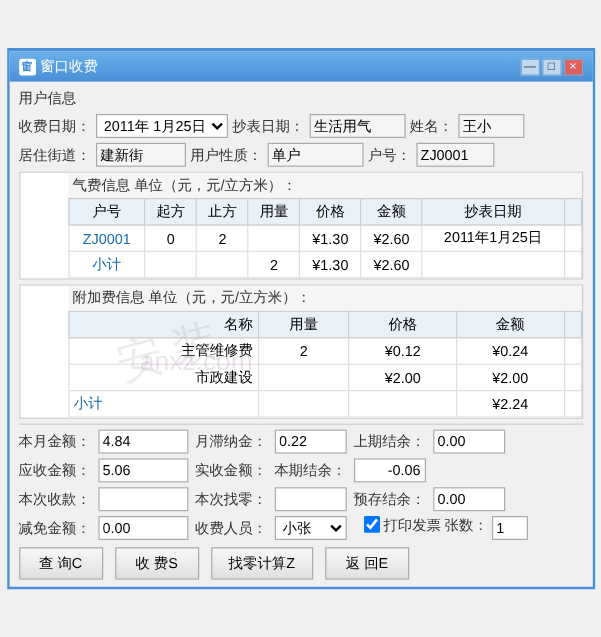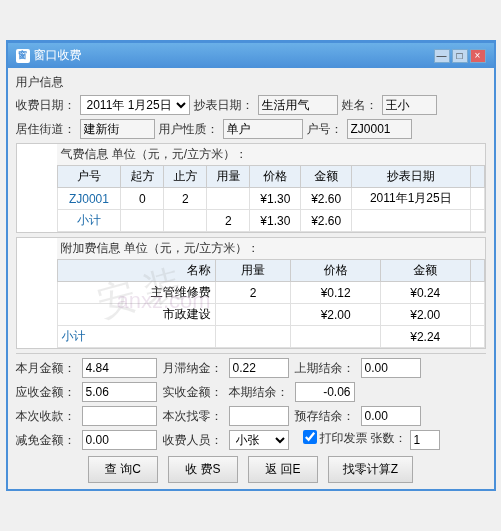--- a/index.html
+++ b/index.html
@@ -157,21 +157,20 @@
     .bottom-input.highlight {
       background: #cceeff;
     }
     .checkbox-row {
       display: flex;
       align-items: flex-start;
       gap: 3px;
     }
     .btn-row {
       display: flex;
-      justify-content: center;
       gap: 10px;
       margin-top: 6px;
     }
     .btn {
       background: linear-gradient(to bottom, #f8f8f8, #e0e0e0);
       border: 1px solid #aaa;
       padding: 4px 14px;
       font-size: 12px;
       font-family: "SimSun", "宋体", sans-serif;
       cursor: pointer;
@@ -348,17 +347,17 @@
           <span class="form-label">打印发票</span>
           <span class="form-label">张数：</span>
           <input class="bottom-input" type="text" value="1" style="width: 30px;">
         </div>
       </div>
     </div>
 
     <div class="btn-row">
       <button class="btn">查 询C</button>
       <button class="btn">收 费S</button>
+      <button class="btn">找零计算Z</button>
       <button class="btn">返 回E</button>
-      <button class="btn">找零计算Z</button>
     </div>
   </div>
 </div>
 
 </body></html>

